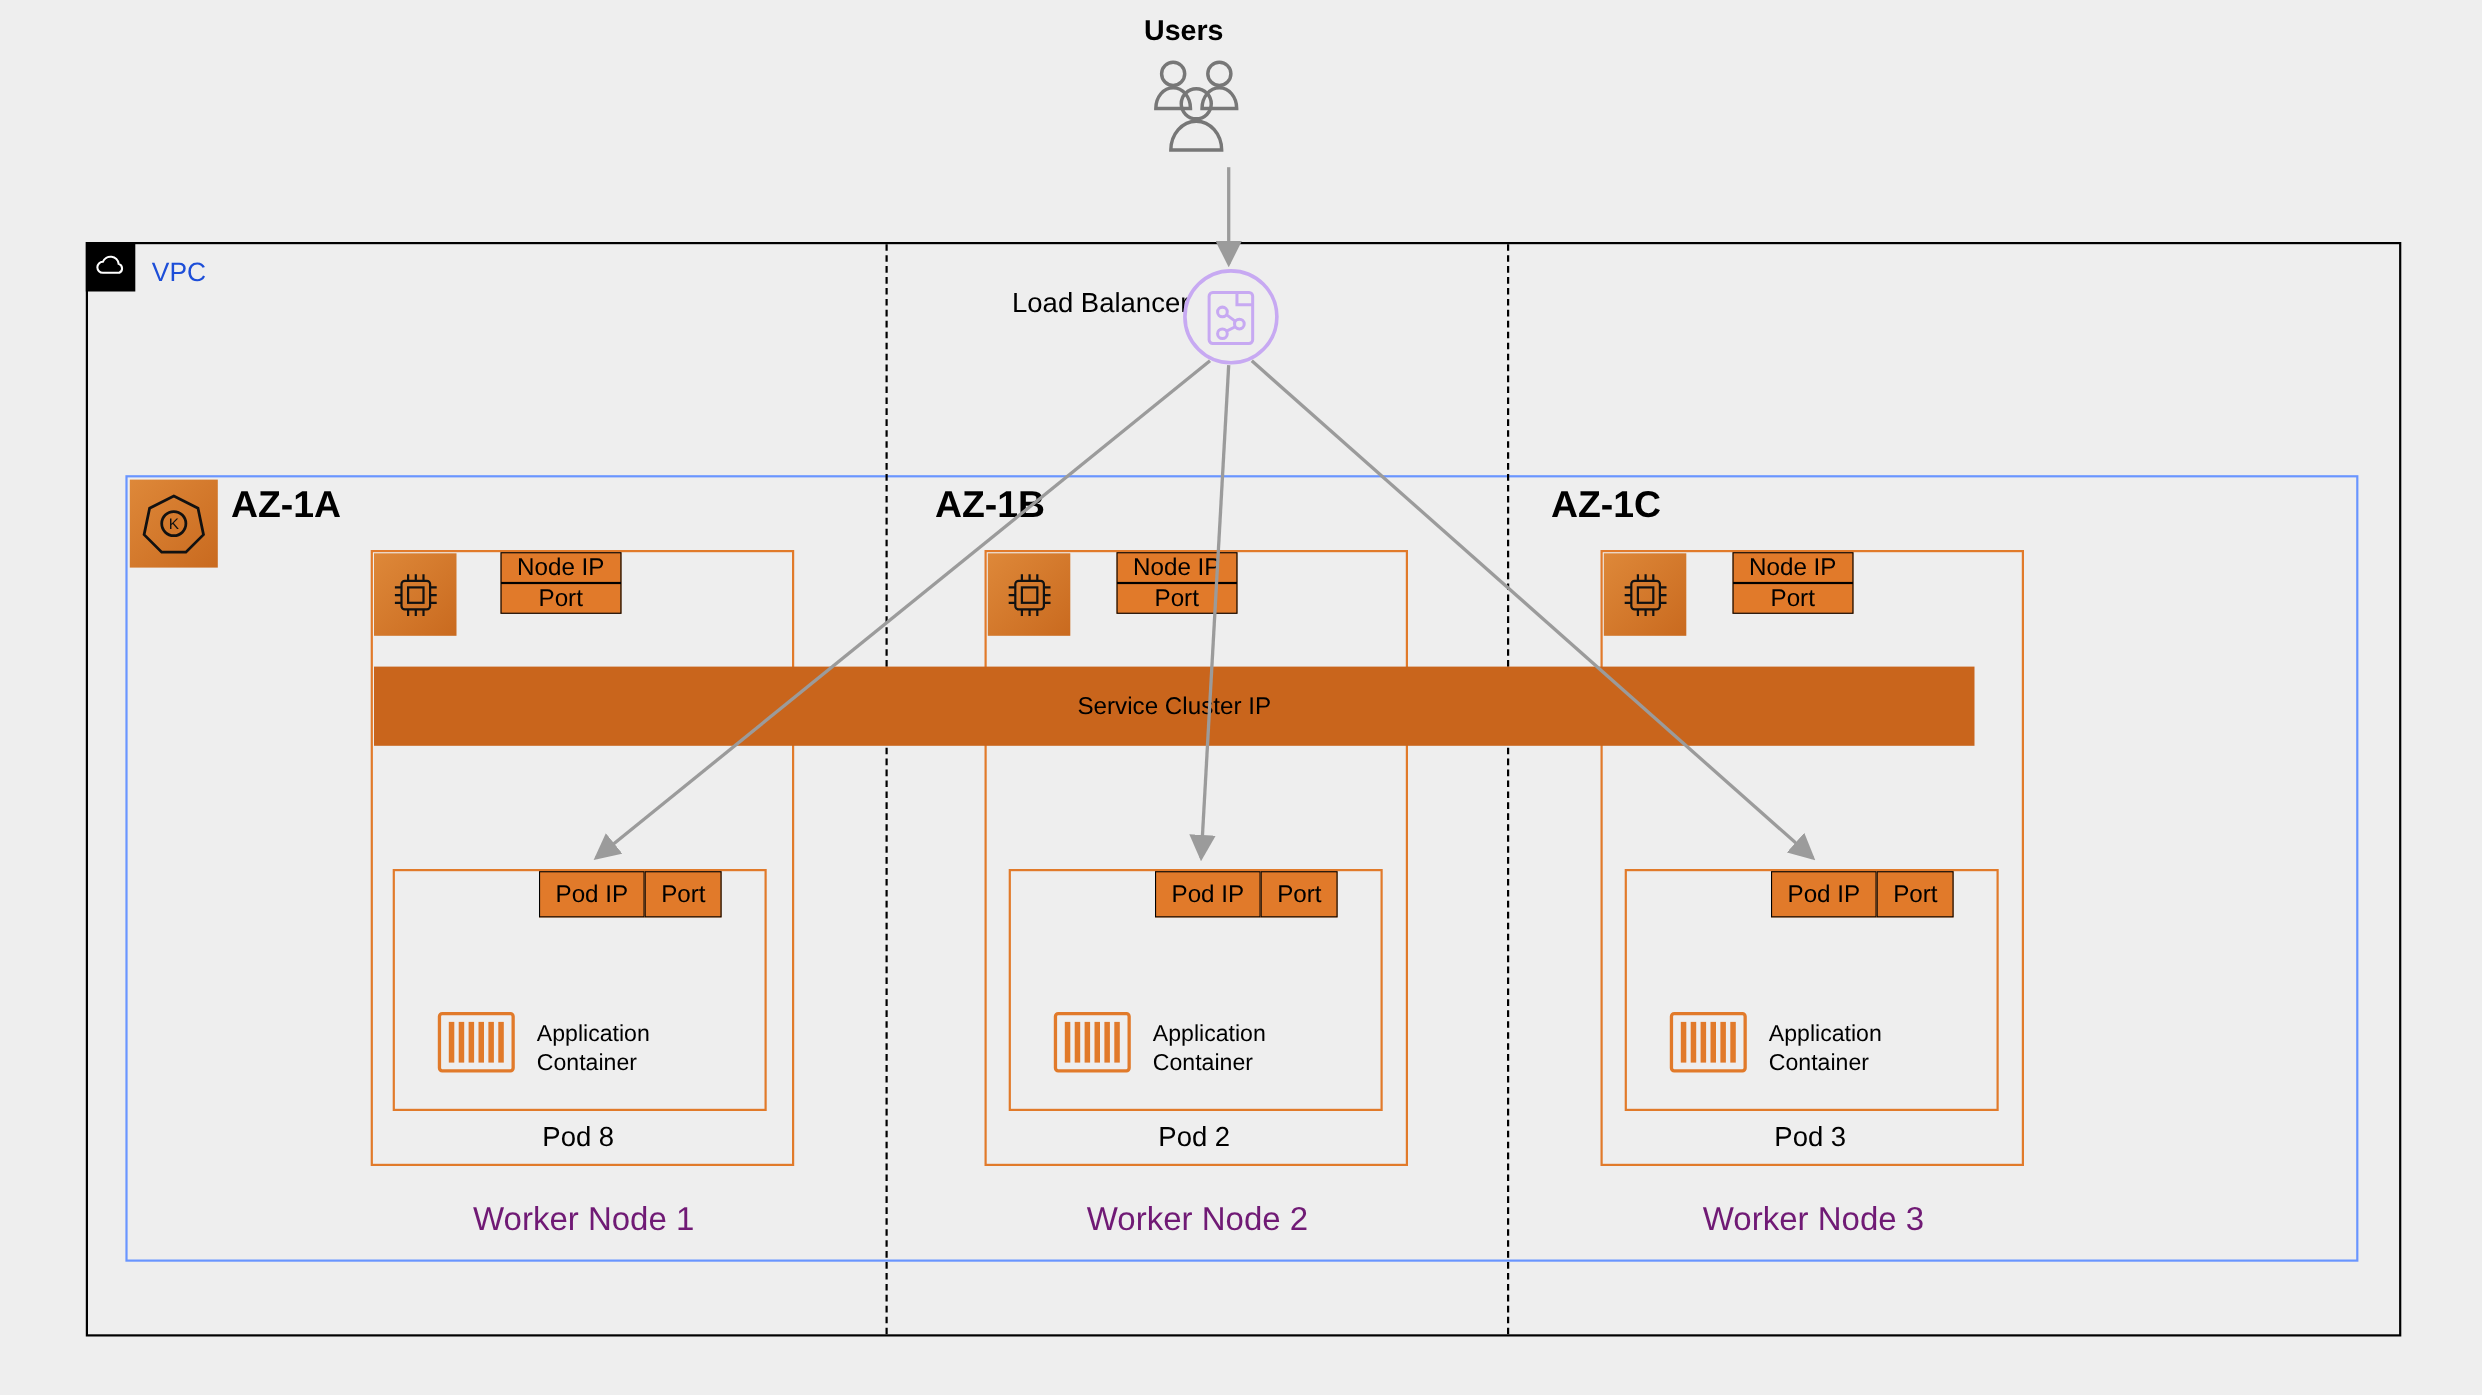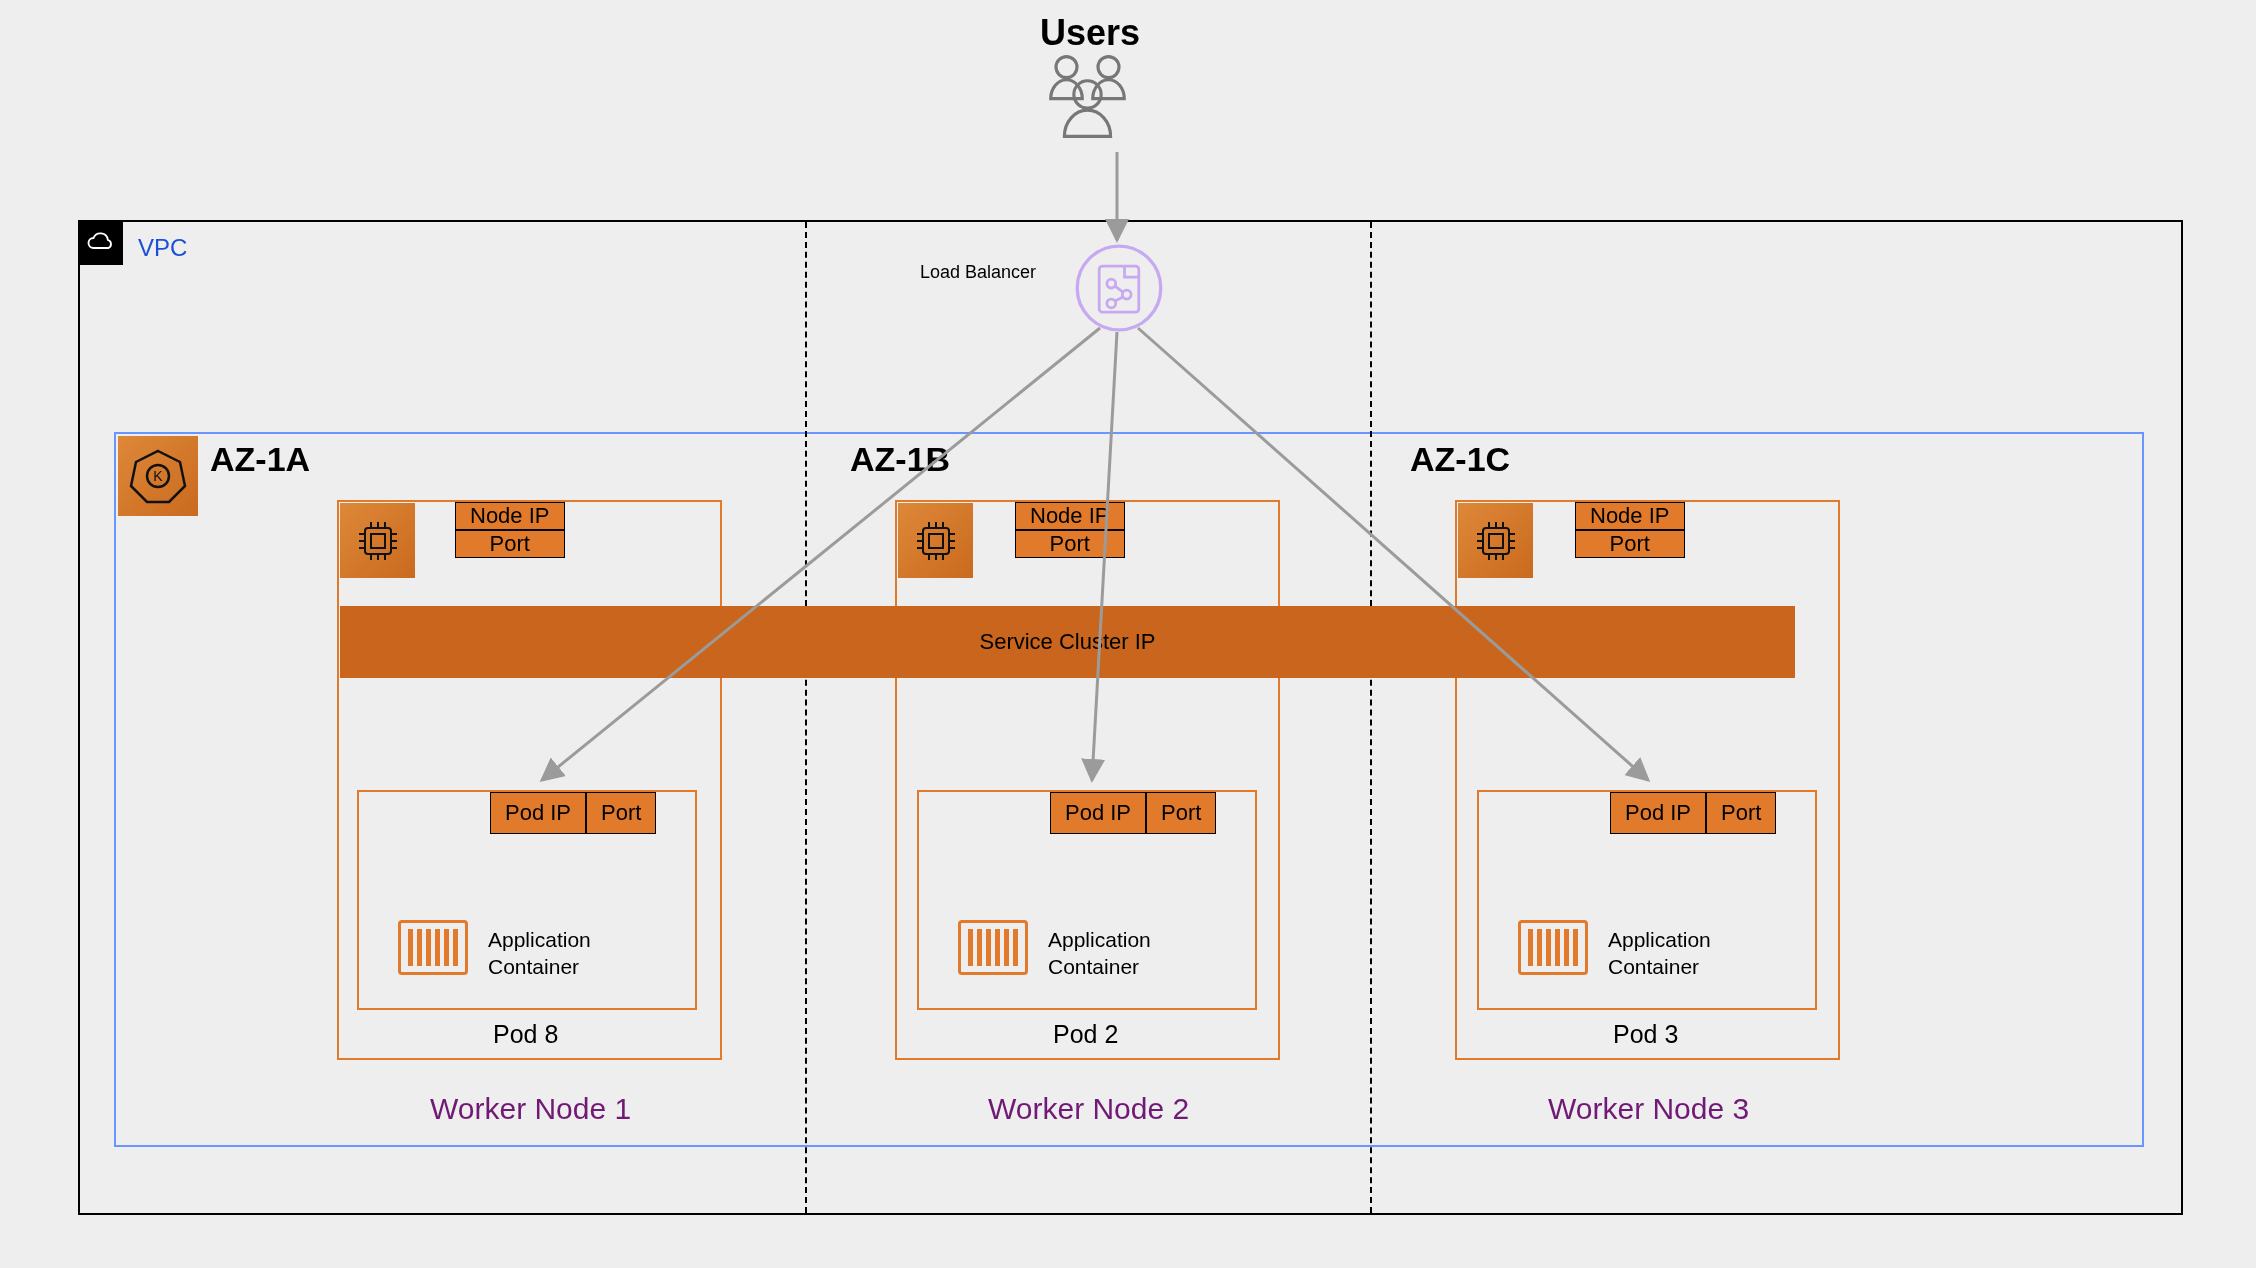--- a/index.html
+++ b/index.html
@@ -14,21 +14,21 @@
   .canvas {
     position: absolute;
     left: 0; top: 0;
     width: 2256px; height: 1268px;
     transform-origin: top left;
   }
   
   .abs { position: absolute; }
   .users-label {
     left: 1040px; top: 12px;
-    font-size: 36px; font-weight: 600;
+    font-size: 26px; font-weight: 600;
     color: #000;
   }
   .vpc-box {
     left: 78px; top: 220px;
     width: 2105px; height: 995px;
     border: 2px solid #000;
     background: transparent;
   }
   .vpc-badge {
     position: absolute;
@@ -37,21 +37,21 @@
     background: #000;
     display: flex; align-items: center; justify-content: center;
   }
   .vpc-label {
     position: absolute;
     left: 58px; top: 12px;
     font-size: 24px; color: #1d4ed8;
   }
   .lb-label {
     left: 920px; top: 262px;
-    font-size: 18px; color: #000;
+    font-size: 25px; color: #000;
   }
   .cluster-box {
     left: 114px; top: 432px;
     width: 2030px; height: 715px;
     border: 2px solid #6995ff;
     background: transparent;
   }
   .k8s-badge {
     position: absolute;
     left: 118px; top: 436px;

